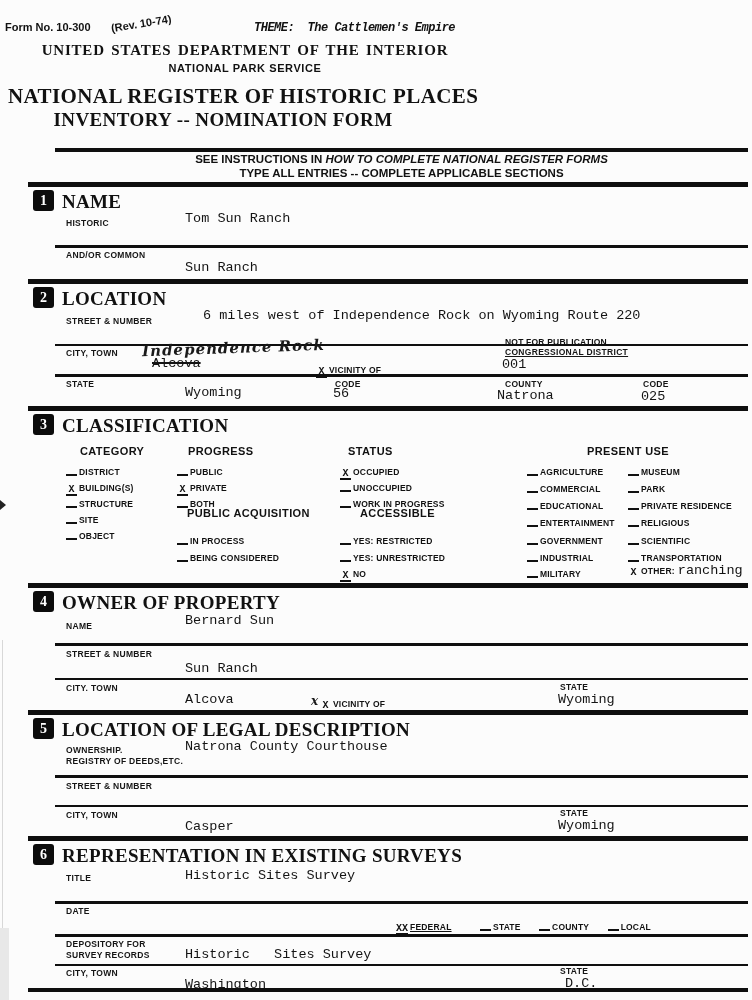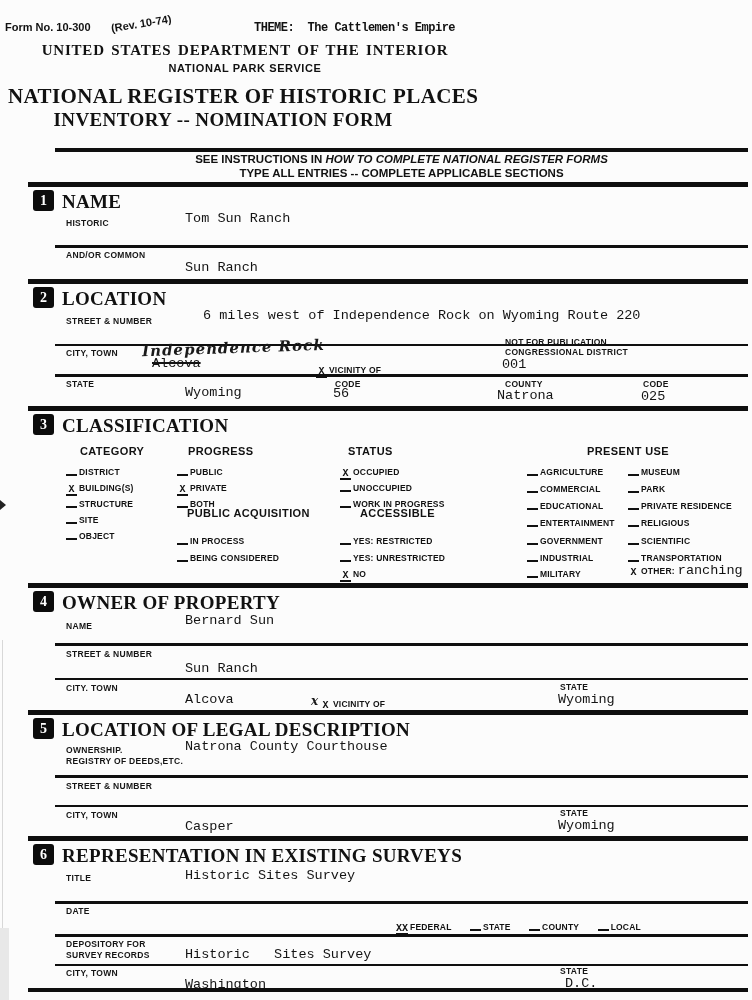--- a/index.html
+++ b/index.html
@@ -45,21 +45,21 @@
 <body>
 
 <div class="page">
 
   <div class="artifact-tri"></div>
   <div class="scan-line"></div>
   <div class="scan-corner"></div>
 
   <div class="abs formno" style="left:5px;top:21px;">Form No. 10-300</div>
   <div class="abs rev" style="left:112px;top:22px;">(Rev. 10-74)</div>
-  <div class="abs theme" style="left:254px;top:21px;">THEME:  The Cattlemen's Empire</div>
+  <div class="abs theme" style="left:254px;top:21px;font-style:italic;">THEME:  The Cattlemen's Empire</div>
   <div class="abs dept" style="left:40px;top:42px;width:410px;">UNITED STATES DEPARTMENT OF THE INTERIOR</div>
   <div class="abs agency" style="left:40px;top:62px;width:410px;">NATIONAL PARK SERVICE</div>
   <div class="abs title-big" style="left:8px;top:84px;width:430px;">NATIONAL REGISTER OF HISTORIC PLACES</div>
   <div class="abs title-big2" style="left:8px;top:109px;width:430px;">INVENTORY -- NOMINATION FORM</div>
 
 
   <div class="rule" style="left:55px;top:148px;width:693px;height:4px;"></div>
   <div class="abs instr" style="left:55px;top:153px;width:693px;"><span>SEE INSTRUCTIONS IN </span><span class="em">HOW TO COMPLETE NATIONAL REGISTER FORMS</span></div>
   <div class="abs instr" style="left:55px;top:167px;width:693px;">TYPE ALL ENTRIES -- COMPLETE APPLICABLE SECTIONS</div>
   <div class="rule" style="left:28px;top:182px;width:720px;height:5px;"></div>
@@ -76,21 +76,21 @@
   <div class="abs sec-num" style="left:33px;top:287px;">2</div>
   <div class="abs sec-title" style="left:62px;top:289px;">LOCATION</div>
   <div class="abs lbl" style="left:66px;top:317px;">STREET &amp; NUMBER</div>
   <div class="abs val" style="left:185px;top:309px;margin-left:18px;">6 miles west of Independence Rock on Wyoming Route 220</div>
   <div class="abs chk" style="left:492px;top:331px;"><span class="mk"></span><span class="lb">NOT FOR PUBLICATION</span></div>
   <div class="rule" style="left:55px;top:344px;width:693px;height:2px;"></div>
   <div class="abs lbl" style="left:66px;top:349px;">CITY, TOWN</div>
   <div class="abs hand" style="left:142px;top:339px;">Independence Rock</div>
   <div class="abs val struck" style="left:152px;top:357px;">Alcova</div>
   <div class="abs chk" style="left:316px;top:359px;"><span class="mk">X</span><span class="lb">VICINITY OF</span></div>
-  <div class="abs lbl" style="left:505px;top:348px;">CONGRESSIONAL DISTRICT</div>
+  <div class="abs lbl" style="left:505px;top:348px;text-decoration:underline;">CONGRESSIONAL DISTRICT</div>
   <div class="abs val" style="left:502px;top:358px;">001</div>
   <div class="rule" style="left:55px;top:374px;width:693px;height:3px;"></div>
   <div class="abs lbl" style="left:66px;top:380px;">STATE</div>
   <div class="abs val" style="left:185px;top:386px;">Wyoming</div>
   <div class="abs lbl" style="left:335px;top:380px;">CODE</div>
   <div class="abs val" style="left:333px;top:387px;">56</div>
   <div class="abs lbl" style="left:505px;top:380px;">COUNTY</div>
   <div class="abs val" style="left:497px;top:389px;">Natrona</div>
   <div class="abs lbl" style="left:643px;top:380px;">CODE</div>
   <div class="abs val" style="left:641px;top:390px;">025</div>
@@ -174,21 +174,21 @@
   <div class="abs val" style="left:558px;top:819px;">Wyoming</div>
   <div class="rule" style="left:28px;top:836px;width:720px;height:5px;"></div>
 
   <div class="abs sec-num" style="left:33px;top:844px;">6</div>
   <div class="abs sec-title" style="left:62px;top:846px;">REPRESENTATION IN EXISTING SURVEYS</div>
   <div class="abs lbl" style="left:66px;top:874px;">TITLE</div>
   <div class="abs val" style="left:185px;top:869px;">Historic Sites Survey</div>
   <div class="rule" style="left:55px;top:901px;width:693px;height:3px;"></div>
   <div class="abs lbl" style="left:66px;top:907px;">DATE</div>
   <div class="abs" style="left:396px;top:916px;">
-    <span class="chk" style="margin-right:14px;"><span class="mk">XX</span><span class="lb">FEDERAL</span></span>
+    <span class="chk" style="margin-right:24px;text-decoration:underline;"><span class="mk">XX</span><span class="lb">FEDERAL</span></span>
     <span class="chk" style="margin-right:14px;"><span class="mk"></span><span class="lb">STATE</span></span>
     <span class="chk" style="margin-right:14px;"><span class="mk"></span><span class="lb">COUNTY</span></span>
     <span class="chk"><span class="mk"></span><span class="lb">LOCAL</span></span>
   </div>
   <div class="rule" style="left:55px;top:934px;width:693px;height:3px;"></div>
   <div class="abs lbl" style="left:66px;top:940px;">DEPOSITORY FOR</div>
   <div class="abs lbl" style="left:66px;top:951px;">SURVEY RECORDS</div>
   <div class="abs val" style="left:185px;top:948px;">Historic   Sites Survey</div>
   <div class="rule" style="left:55px;top:964px;width:693px;height:2px;"></div>
   <div class="abs lbl" style="left:66px;top:969px;">CITY, TOWN</div>

